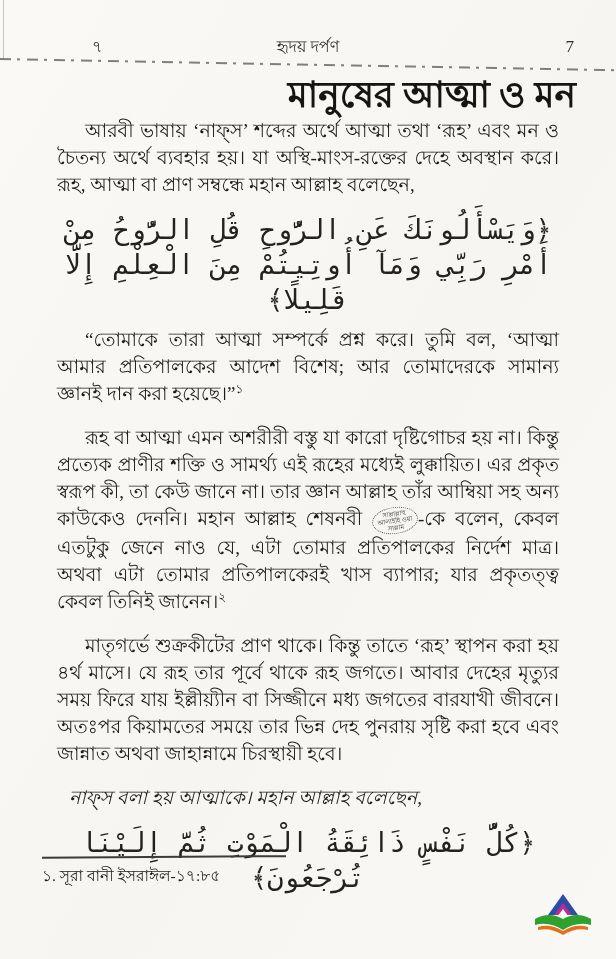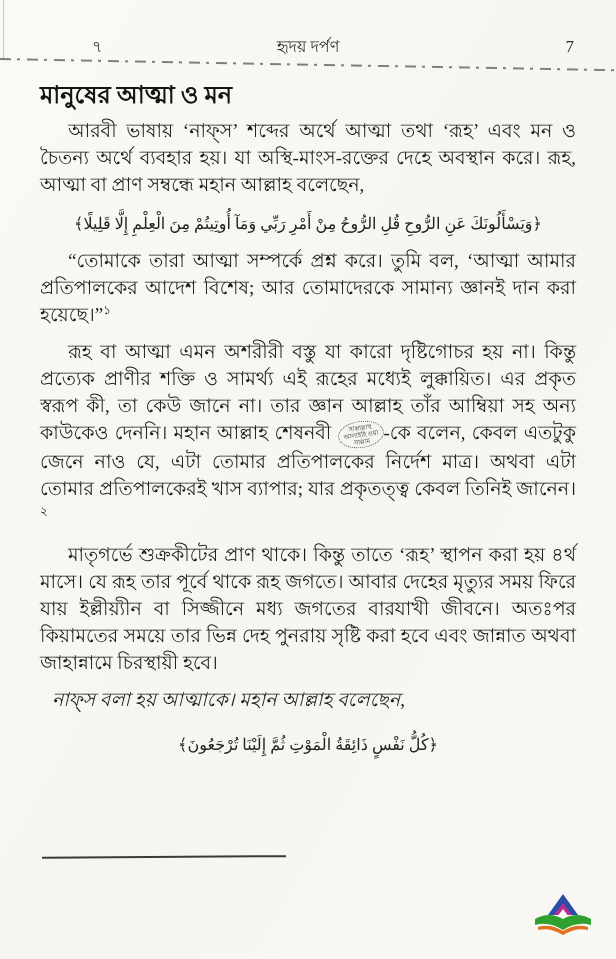--- a/index.html
+++ b/index.html
@@ -40,47 +40,47 @@
     background: repeating-linear-gradient(to right,
       #6d6a64 0 11px, transparent 11px 17px,
       #6d6a64 17px 20px, transparent 20px 27px);
     transform: rotate(1.05deg);
     transform-origin: left center;
     opacity: .85;
   }
   
   .title {
     margin: 16px 0 4px 0;
-    text-align: left;
-    font-size: 24px;
+    text-align: right;
+    font-size: 36px;
     line-height: 36px;
     font-weight: bold;
     color: #161513;
   }
   
   .para {
-    margin: 0;
+    margin: 17px;
     font-size: 19px;
     line-height: 27px;
     text-align: justify;
     color: #1d1c1a;
   }
   .indent { text-indent: 28px; }
   .small-indent { text-indent: 12px; font-style: italic; }
   .mt4 { margin-top: 4px; } .mt6 { margin-top: 6px; } .mt10 { margin-top: 10px; }
   .mt12 { margin-top: 12px; }
   sup.fn {
     font-size: 12px;
     line-height: 0;
     vertical-align: super;
   }
   
   .arabic {
-    font-family: Liberation Serif, serif;
-    font-size: 16px;
+    font-family: Liberation Mono, monospace;
+    font-size: 27px;
     line-height: 35px;
     text-align: center;
     color: #23221f;
     margin: 8px 0 4px 0;
     padding: 0 6px;
   }
   .arabic.single { margin: 14px 0 0 0; }
   
   .seal {
     display: inline-block;
@@ -148,20 +148,21 @@
 
 
   <p class="para indent mt12">মাতৃগর্ভে শুক্রকীটের প্রাণ থাকে। কিন্তু তাতে ‘রূহ’ স্থাপন করা হয় ৪র্থ মাসে। যে রূহ তার পূর্বে থাকে রূহ জগতে। আবার দেহের মৃত্যুর সময় ফিরে যায় ইল্লীয়্যীন বা সিজ্জীনে মধ্য জগতের বারযাখী জীবনে। অতঃপর কিয়ামতের সময়ে তার ভিন্ন দেহ পুনরায় সৃষ্টি করা হবে এবং জান্নাত অথবা জাহান্নামে চিরস্থায়ী হবে।</p>
 
   <p class="para small-indent mt10">নাফ্‌স বলা হয় আত্মাকে। মহান আল্লাহ বলেছেন,</p>
 
   <div class="arabic single" dir="rtl">﴿كُلُّ نَفْسٍ ذَائِقَةُ الْمَوْتِ ثُمَّ إِلَيْنَا تُرْجَعُونَ﴾</div>
 
   <div class="footnotes">
     <div class="footnote-rule"></div>
+    <p class="footnote">১. সূরা বানী ইসরাঈল-১৭:৮৫</p>
   </div>
 
   <svg class="logo" viewBox="0 0 58 46" aria-hidden="true">
     <polygon points="29,1 44,22 14,22" fill="#2b4da6"></polygon>
     <polygon points="29,10 38,22 20,22" fill="#b62d93"></polygon>
     <polygon points="29,16 33.5,22 24.5,22" fill="#faf9f6"></polygon>
     <path d="M1,26 Q15,18 29,26 L29,37 Q15,28 1,32 Z" fill="#2fa12e"></path>
     <path d="M57,26 Q43,18 29,26 L29,37 Q43,28 57,32 Z" fill="#2fa12e"></path>
     <path d="M4,34 Q16,30 29,38 L29,42 Q16,34 4,37 Z" fill="#e2711d"></path>
     <path d="M54,34 Q42,30 29,38 L29,42 Q42,34 54,37 Z" fill="#e2711d"></path>

